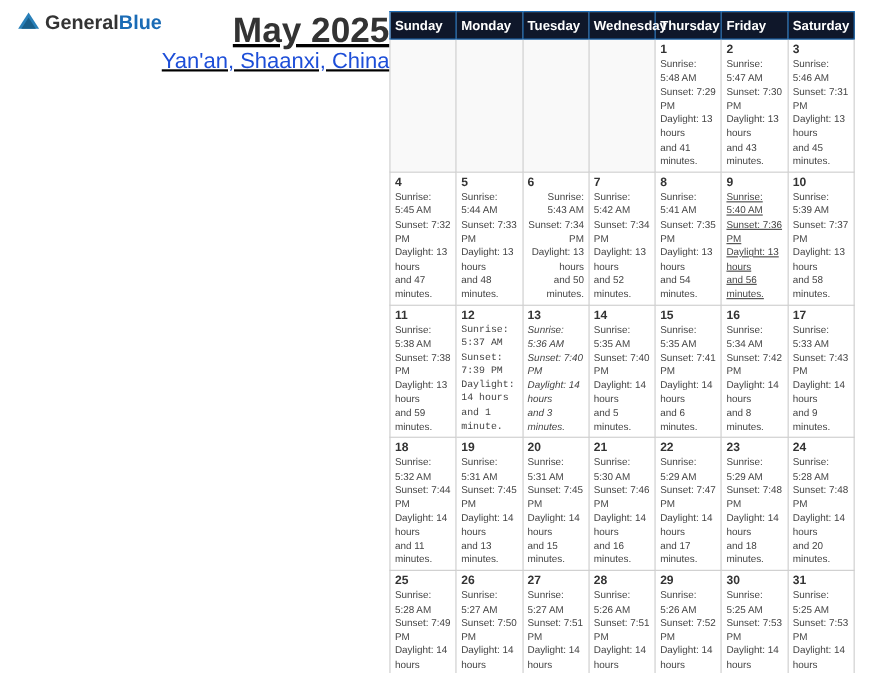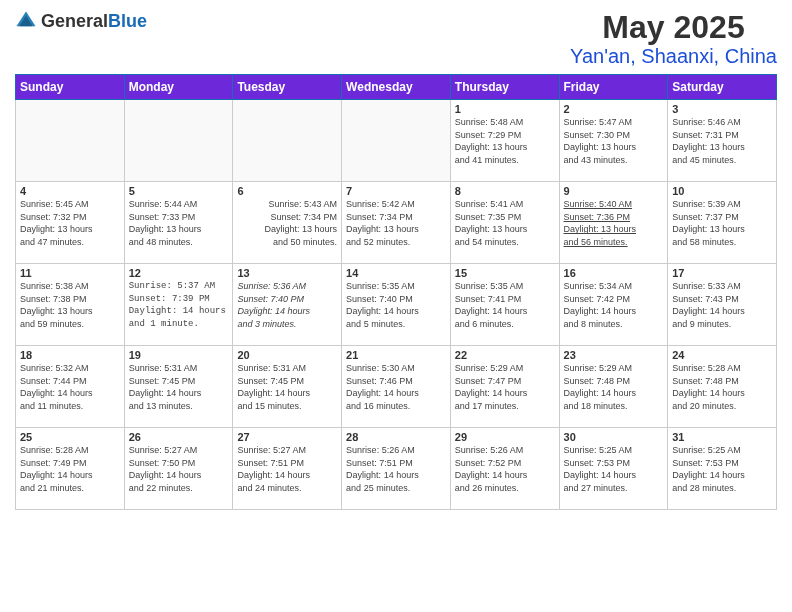--- a/index.html
+++ b/index.html
@@ -8,21 +8,20 @@
       height: 612px;
       font-family: Arial, sans-serif;
       background: #fff;
       overflow: hidden;
     }
     .page {
       width: 792px;
       height: 500px;
       padding: 10px 15px;
       display: flex;
-      flex-direction: column;
     }
     .header {
       display: flex;
       justify-content: space-between;
       align-items: flex-start;
       margin-bottom: 6px;
     }
     .logo {
       display: flex;
       align-items: center;
@@ -38,41 +37,42 @@
       font-size: 18px;
       font-weight: bold;
       color: #1a6bb5;
       line-height: 1;
     }
     .logo-icon {
       width: 22px;
       height: 22px;
     }
     .title-block {
-      text-align: center;
+      text-align: right;
+      text-decoration: underline;
     }
     .main-title {
       font-size: 32px;
       font-weight: bold;
       color: #333;
       line-height: 1.1;
     }
     .subtitle {
       font-size: 20px;
       color: #1d4ed8;
     }
     .calendar {
       flex: 1;
       border: 1px solid #ccc;
       border-collapse: collapse;
       width: 100%;
       table-layout: fixed;
     }
     .calendar th {
-      background-color: #6d28d9;
+      background-color: #0f172a;
       color: white;
       font-size: 12px;
       font-weight: bold;
       padding: 5px 4px;
       text-align: left;
       border: 1px solid #1a6bb5;
     }
     .calendar td {
       border: 1px solid #ccc;
       vertical-align: top;

